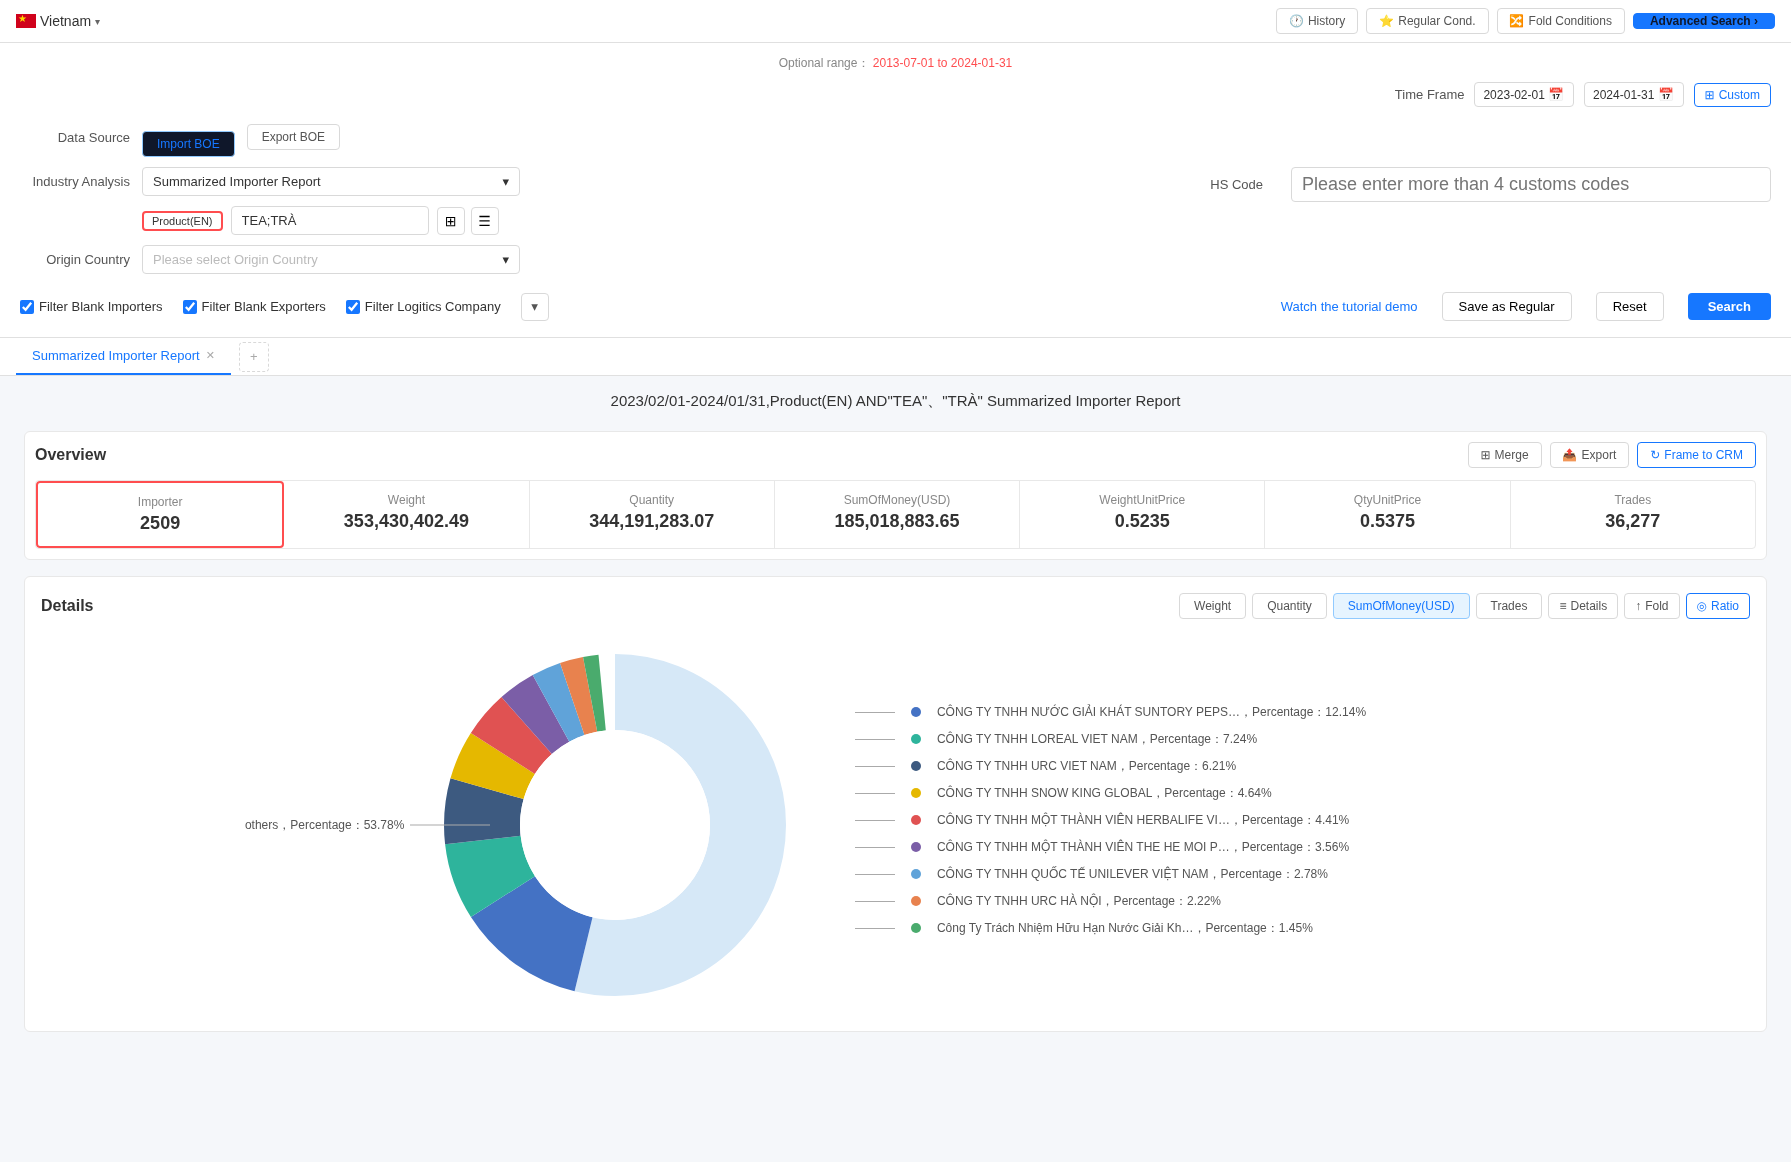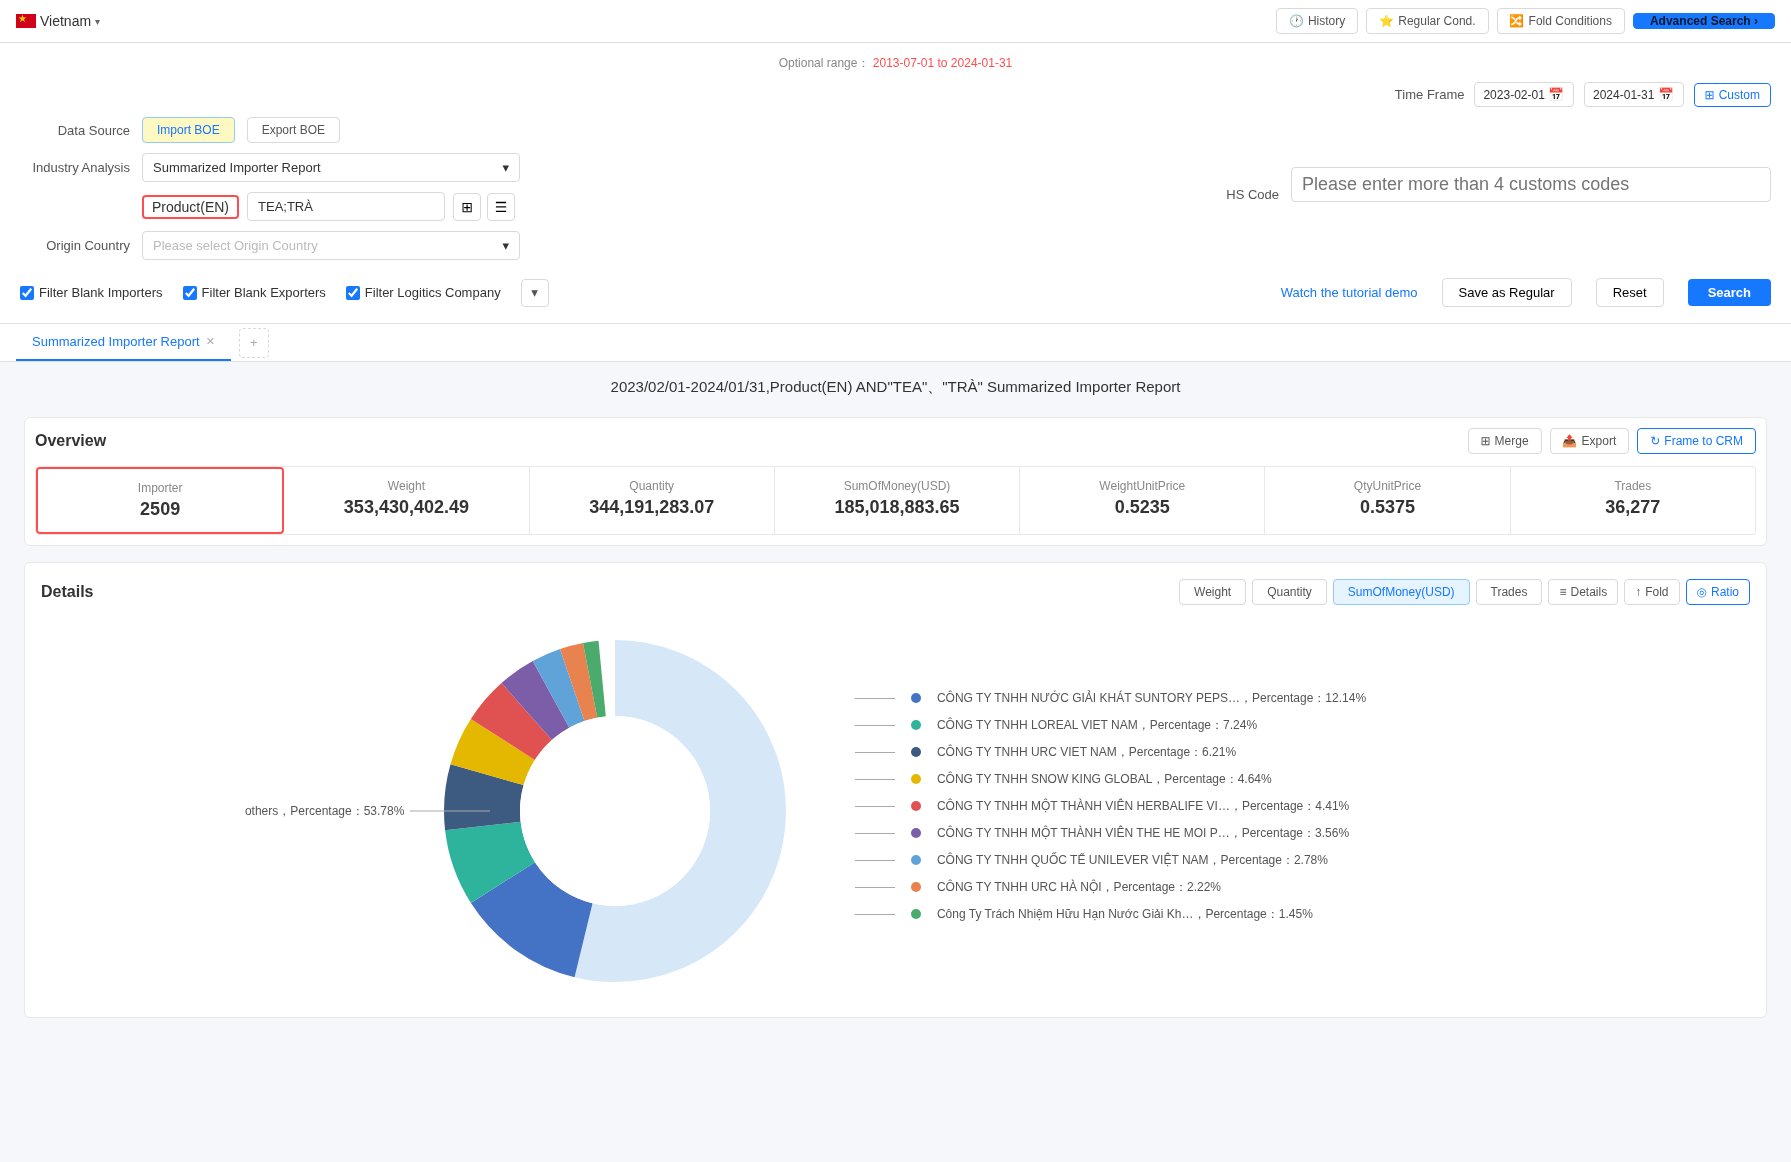--- a/index.html
+++ b/index.html
@@ -58,21 +58,21 @@
     .form-label { min-width: 110px; text-align: right; color: #555; font-size: 13px; }
     .form-select {
       flex: 1; max-width: 500px;
       display: flex; align-items: center; justify-content: space-between;
       border: 1px solid #d9d9d9; border-radius: 4px; padding: 6px 10px;
       background: #fff; cursor: pointer; font-size: 13px; color: #333;
     }
     .product-row { display: flex; align-items: center; gap: 8px; }
     .product-label-box {
       border: 2px solid #ff4d4f; border-radius: 4px; padding: 2px 8px;
-      font-size: 14px; color: #333; white-space: nowrap;
+      font-size: 11px; color: #333; white-space: nowrap;
     }
     .product-input {
       flex: 1; border: 1px solid #d9d9d9; border-radius: 4px;
       padding: 6px 10px; font-size: 13px; color: #333; max-width: 400px;
       outline: none;
     }
     .product-icons { display: flex; gap: 6px; }
     .prod-icon-btn {
       width: 28px; height: 28px; border: 1px solid #d9d9d9;
       border-radius: 4px; background: #fff; cursor: pointer;
@@ -234,21 +234,21 @@
       <span>⊞</span>
       <span>Custom</span>
     </div>
   </div>
 
   <div style="display:flex; gap:40px; flex-wrap:wrap;">
     <div style="flex:0 0 auto; min-width:500px;">
 
       <div class="form-row">
         <span class="form-label">Data Source</span>
-        <button class="det-tab active" style="background:#fef9c3;color:#1677ff;border-color:#91caff;">
+        <button class="det-tab active" style="background:#0f172a;color:#1677ff;border-color:#91caff;margin-top:14px;">
           <span>Import BOE</span>
         </button>
         <button class="det-tab">
           <span>Export BOE</span>
         </button>
       </div>
 
       <div class="form-row">
         <span class="form-label">Industry Analysis</span>
         <div class="form-select">
@@ -272,21 +272,21 @@
       <div class="form-row">
         <span class="form-label">Origin Country</span>
         <div class="form-select">
           <span style="color:#bbb;">Please select Origin Country</span>
           <span>▾</span>
         </div>
       </div>
     </div>
 
     <div style="flex:1; display:flex; align-items:flex-start; padding-top:50px;">
-      <div class="hs-row" style="width:100%; display:flex; align-items:flex-end; gap:12px;">
+      <div class="hs-row" style="width:100%; display:flex; align-items:center; gap:28px;">
         <span class="hs-label">HS Code</span>
         <input class="hs-input" type="text" style="flex: 1 1 0%;" placeholder="Please enter more than 4 customs codes">
       </div>
     </div>
   </div>
 
   <div class="filter-row">
     <label class="filter-check">
       <input type="checkbox" checked="" style="">
       <span>Filter Blank Importers</span>

